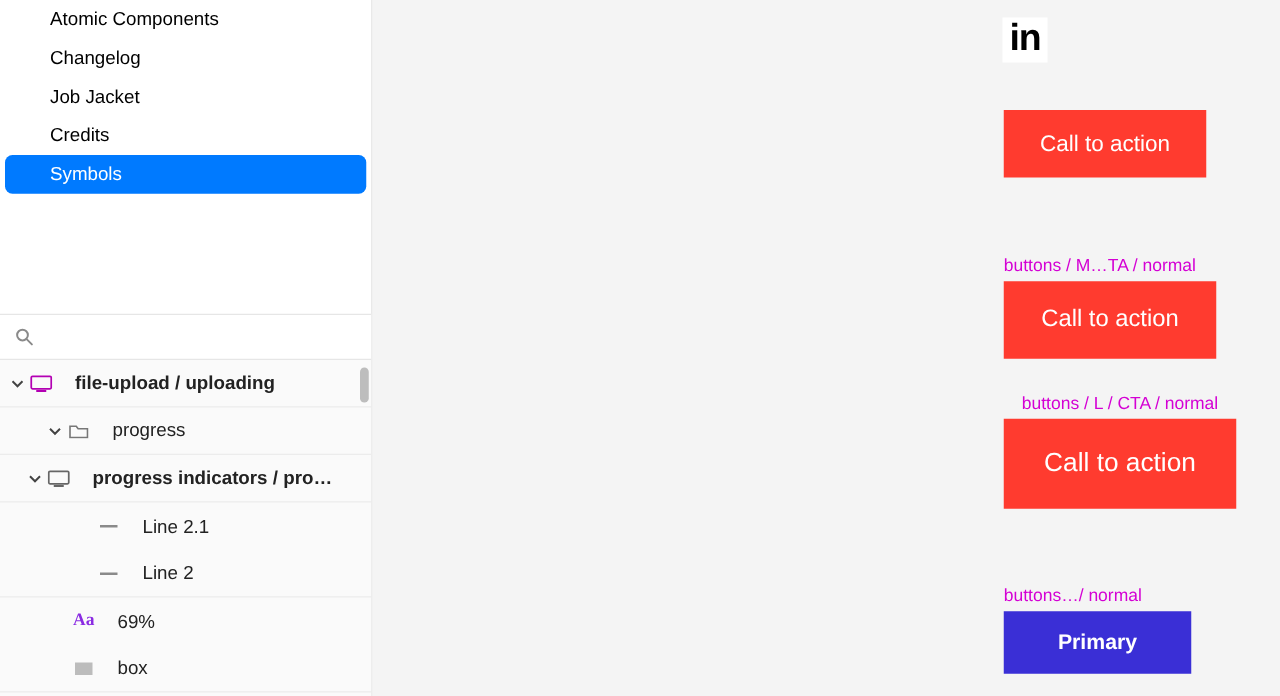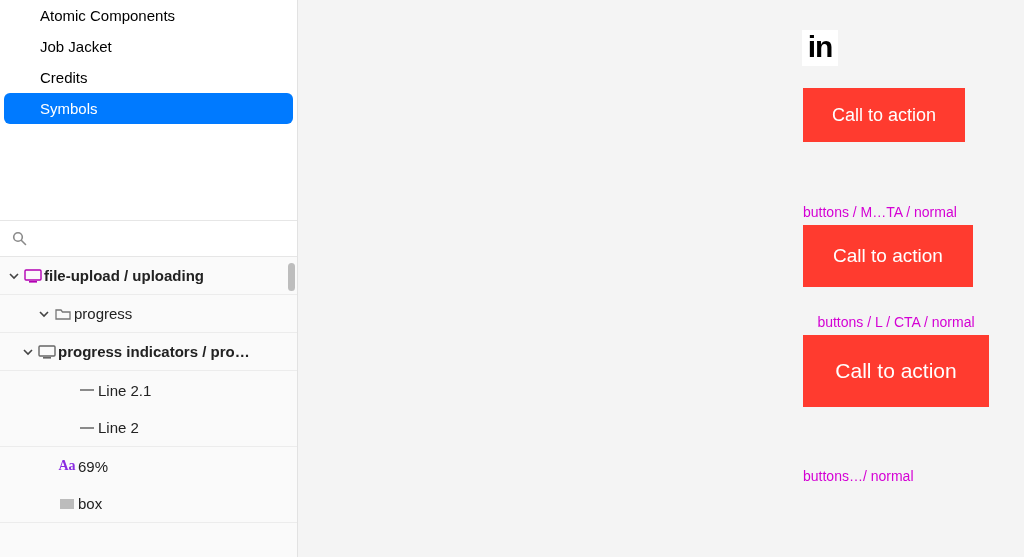--- a/index.html
+++ b/index.html
@@ -21,30 +21,30 @@
   .scrollbar-thumb { position: absolute; right: 2px; top: 6px; width: 7px; height: 28px; background: #bdbdbd; border-radius: 4px; }
 
   .layer-row { display: flex; align-items: center; height: 38px; font-size: 15px; color: #222; border-bottom: 1px solid #ececec; padding-right: 10px; }
   .layer-row.no-border { border-bottom: none; }
   .chev { width: 16px; display: inline-flex; justify-content: center; align-items: center; color: #555; }
   .ind0 { padding-left: 6px; }
   .ind1 { padding-left: 20px; }
   .ind2 { padding-left: 36px; }
   .ind3 { padding-left: 76px; }
   .ind3b { padding-left: 56px; }
-  .layer-icon { width: 22px; display: inline-flex; justify-content: center; align-items: flex-end; margin-right: 0; }
+  .layer-icon { width: 22px; display: inline-flex; justify-content: center; align-items: flex-end; margin-right: 16px; }
   .layer-label { white-space: nowrap; overflow: hidden; text-overflow: ellipsis; flex: 1; }
   .bold { font-weight: 600; }
   .aa-icon { font-family: Georgia, serif; font-weight: 600; color: #8a2be2; font-size: 14px; }
   .line-icon { width: 14px; height: 2px; background: #8a8a8a; }
   .box-icon { width: 14px; height: 10px; background: #bcbcbc; }
 
   
   .canvas { flex: 1; position: relative; background: #f4f4f4; }
-  .linkedin-badge { position: absolute; left: 504px; top: 14px; width: 36px; height: 36px; background: #ffffff; display: flex; align-items: center; justify-content: center; font-family: Arial, Helvetica, sans-serif; font-weight: 900; color: #000; font-size: 30px; letter-spacing: -1px; margin-top: 16px; }
+  .linkedin-badge { position: absolute; left: 504px; top: 14px; width: 36px; height: 36px; background: #ffffff; display: flex; align-items: center; justify-content: center; font-family: Arial, Helvetica, sans-serif; font-weight: 900; color: #000; font-size: 30px; letter-spacing: -1px; }
   .linkedin-badge span { line-height: 1; transform: translateY(-1px); }
 
   .symbol { position: absolute; }
   .symbol-label { font-size: 14px; color: #d400d4; margin-bottom: 5px; white-space: nowrap; }
   .cta { background: #ff3b2f; color: #fff; font-weight: 400; display: inline-flex; align-items: center; justify-content: center; }
   .cta.small { width: 162px; height: 54px; font-size: 18px; }
   .cta.medium { width: 170px; height: 62px; font-size: 19px; }
   .cta.large { width: 186px; height: 72px; font-size: 21px; }
   .primary { background: #3a2fd6; color: #fff; font-weight: 700; display:inline-flex; align-items:center; justify-content:center; width: 150px; height: 50px; font-size: 17px; }
 
@@ -53,20 +53,21 @@
   .sym3 { left: 505px; top: 314px; text-align: center; }
   .sym4 { left: 505px; top: 468px; }
 </style>
 </head>
 <body>
 
 <div class="app">
   <div class="sidebar">
     <div class="page-list">
       <div class="page-item">Atomic Components</div>
+      <div class="page-item">Changelog</div>
       <div class="page-item">Job Jacket</div>
       <div class="page-item">Credits</div>
       <div class="page-item selected">Symbols</div>
     </div>
     <div class="page-spacer"></div>
 
     <div class="search-wrap">
       <svg width="15" height="15" viewBox="0 0 15 15">
           <circle cx="6" cy="6" r="4.3" fill="none" stroke="#8a8a8a" stroke-width="1.6"></circle>
           <line x1="9.5" y1="9.5" x2="13.5" y2="13.5" stroke="#8a8a8a" stroke-width="1.6" stroke-linecap="round"></line>
@@ -171,15 +172,16 @@
       <div class="cta medium">Call to action</div>
     </div>
 
     <div class="symbol sym3">
       <div class="symbol-label">buttons / L / CTA / normal</div>
       <div class="cta large">Call to action</div>
     </div>
 
     <div class="symbol sym4">
       <div class="symbol-label">buttons…/ normal</div>
+      <div class="primary">Primary</div>
     </div>
   </div>
 </div>
 
 </body></html>

